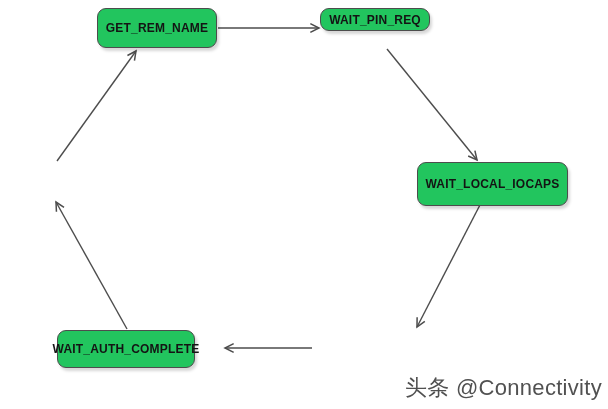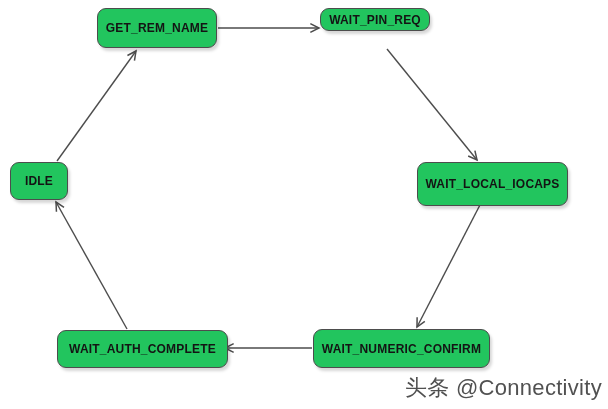--- a/index.html
+++ b/index.html
@@ -29,21 +29,21 @@
     font-size: 12px;
     letter-spacing: 0.2px;
     color: #141414;
     box-shadow: 2px 3px 3px rgba(0,0,0,0.16);
     white-space: nowrap;
   }
   .n-get-rem-name        { left:  97px; top:   8px; width: 120px; height: 40px; }
   .n-wait-pin-req        { left: 320px; top:   8px; width: 110px; height: 23px; }
   .n-idle                { left:  10px; top: 162px; width:  58px; height: 38px; }
   .n-wait-local-iocaps   { left: 417px; top: 162px; width: 151px; height: 44px; }
-  .n-wait-auth-complete  { left:  57px; top: 330px; width: 171px; height: 38px; }
+  .n-wait-auth-complete  { left:  57px; top: 330px; width: 138px; height: 38px; }
   .n-wait-numeric-confirm{ left: 313px; top: 329px; width: 177px; height: 39px; }
   .watermark {
     position: absolute;
     right: 6px;
     bottom: 6px;
     font-size: 22px;
     color: #515151;
     text-shadow: 1px 1px 0 #ffffff, 2px 2px 1px rgba(255,255,255,0.85);
     letter-spacing: 0.3px;
   }
@@ -66,39 +66,33 @@
 
     <line x1="387" y1="49" x2="477" y2="160" stroke="#4d4d4d" stroke-width="1.4" marker-end="url(#arrowOpen)"></line>
 
     <line x1="482" y1="201" x2="417" y2="327" stroke="#4d4d4d" stroke-width="1.4" marker-end="url(#arrowOpen)"></line>
 
     <line x1="312" y1="348" x2="225" y2="348" stroke="#4d4d4d" stroke-width="1.6" marker-end="url(#arrowOpen)"></line>
 
     <line x1="127" y1="329" x2="56" y2="202" stroke="#4d4d4d" stroke-width="1.4" marker-end="url(#arrowOpen)"></line>
   </svg>
 
-  <div class="node n-idle">
-    <span>IDLE</span>
-  </div>
 
   <div class="node n-get-rem-name">
     <span>GET_REM_NAME</span>
   </div>
 
   <div class="node n-wait-pin-req">
     <span>WAIT_PIN_REQ</span>
   </div>
 
   <div class="node n-wait-local-iocaps">
     <span>WAIT_LOCAL_IOCAPS</span>
   </div>
 
-  <div class="node n-wait-numeric-confirm">
-    <span>WAIT_NUMERIC_CONFIRM</span>
-  </div>
 
   <div class="node n-wait-auth-complete">
     <span>WAIT_AUTH_COMPLETE</span>
   </div>
 
   <div class="watermark">头条 @Connectivity</div>
 
 </div>
 
 </body></html>

